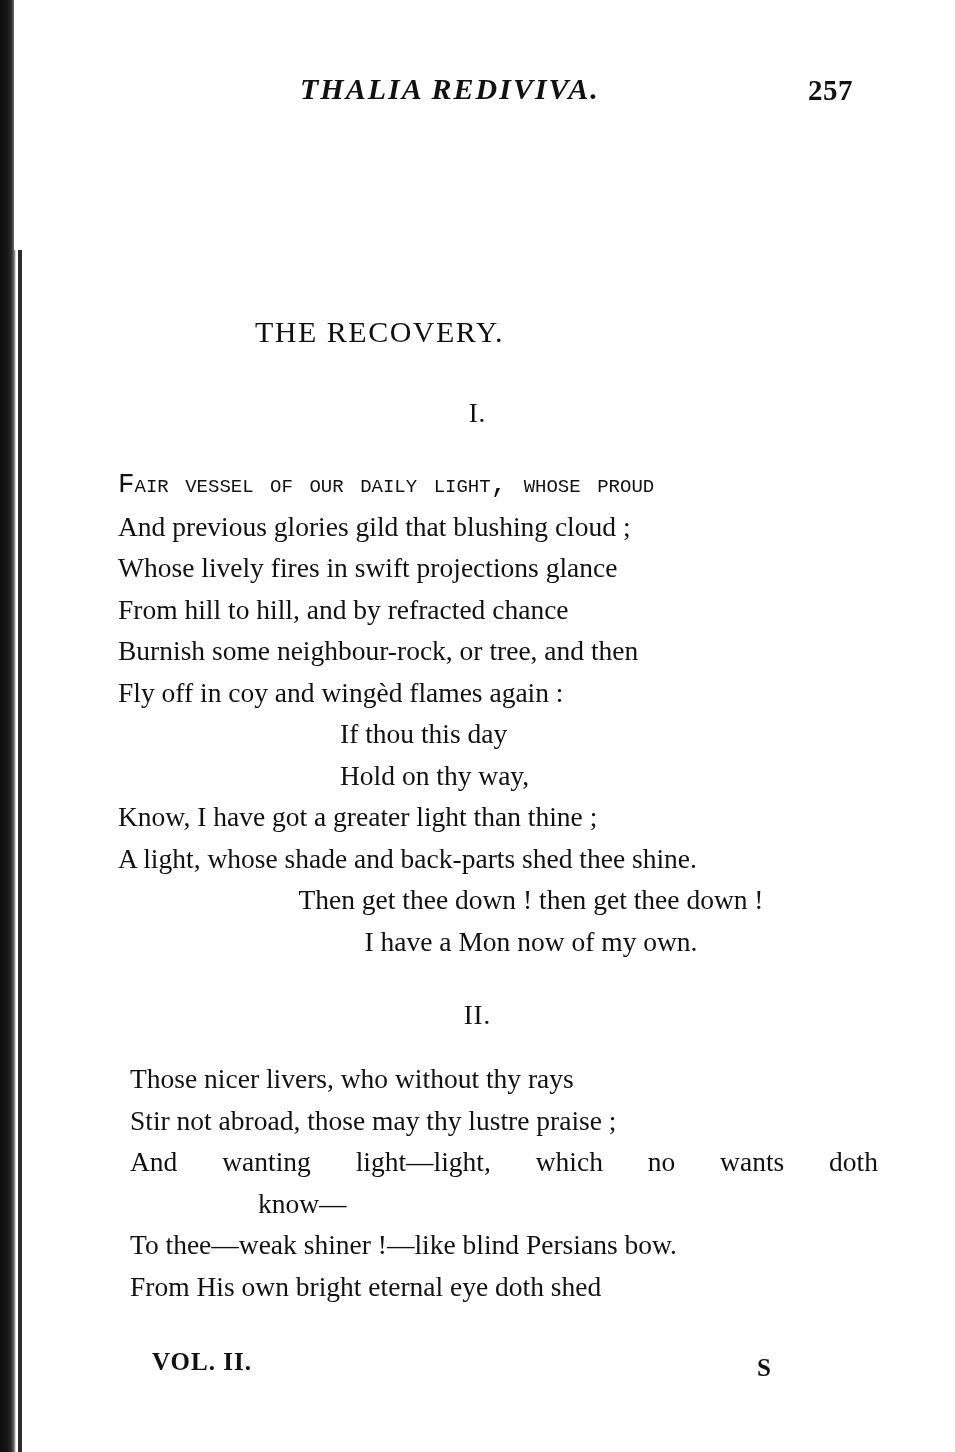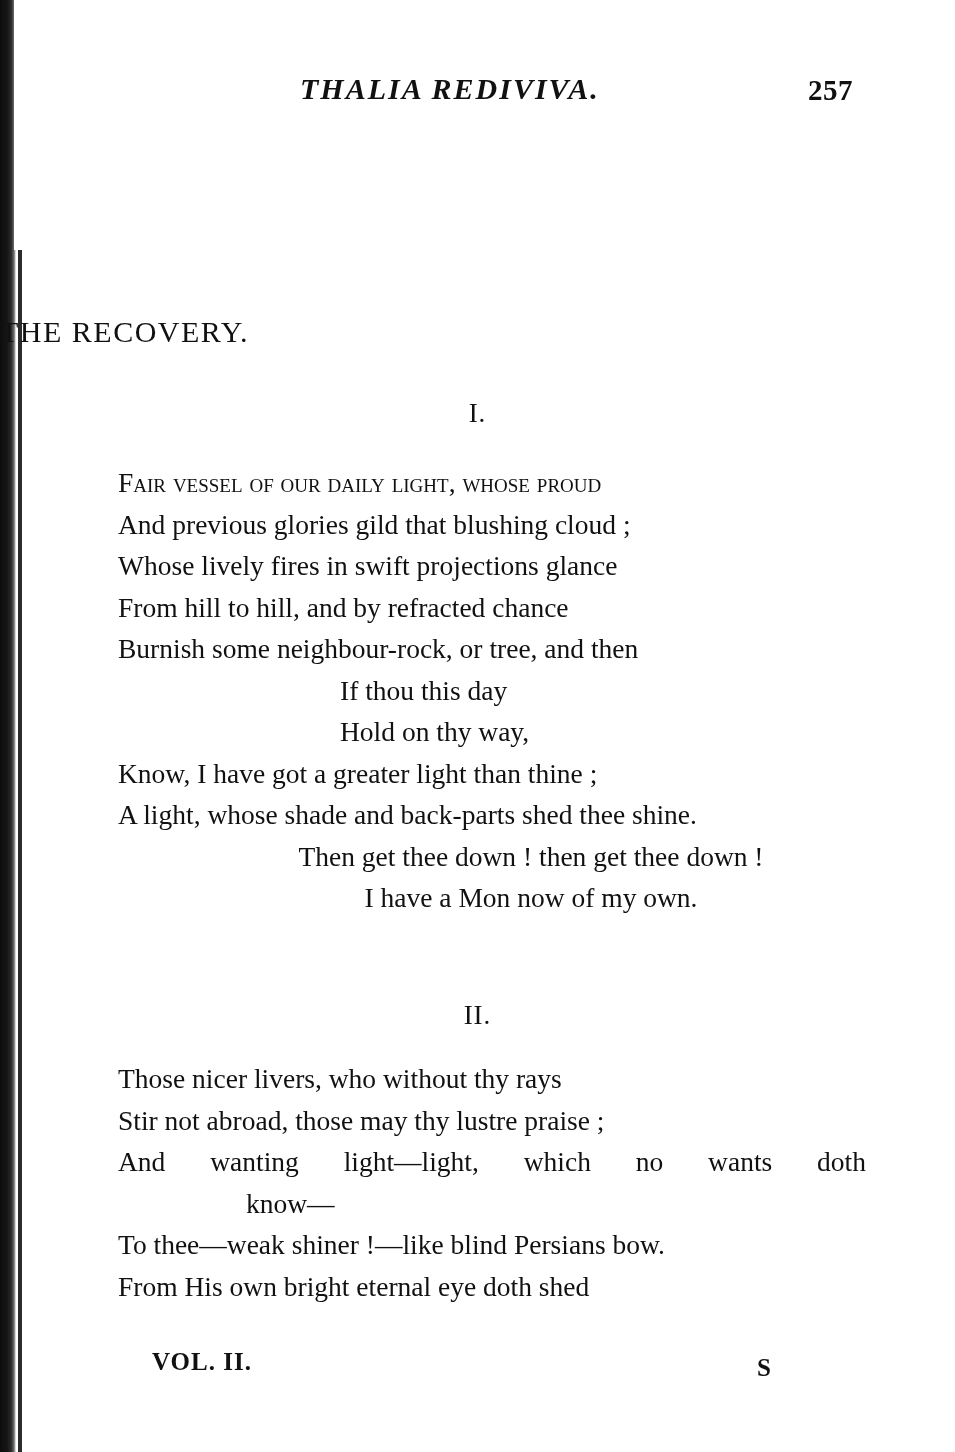--- a/index.html
+++ b/index.html
@@ -76,20 +76,21 @@
     font-weight: bold;
     font-size: 29px;
     letter-spacing: 0.5px;
   }
 
   .poem-title {
     position: absolute;
     left: 0;
     top: 315px;
     width: 759px;
+    text-align: center;
     font-size: 30px;
     letter-spacing: 1.5px;
   }
 
   .stanza-num {
     position: absolute;
     width: 955px;
     text-align: center;
     font-size: 27px;
     letter-spacing: 1px;
@@ -98,21 +99,21 @@
   .stanza-num.two { top: 1000px; }
 
   .stanza {
     position: absolute;
     left: 118px;
     width: 800px;
     font-size: 27.5px;
     line-height: 41.5px;
   }
   .stanza.one { top: 462px; }
-  .stanza.two { top: 1058px; }
+  .stanza.two { top: 1058px; margin-left: 12px; }
 
   .line {
     white-space: nowrap;
   }
   .line.indent-center {
     padding-left: 222px;
   }
   .line.indent-small {
     padding-left: 26px;
     text-align: center;
@@ -121,20 +122,21 @@
     padding-left: 128px;
   }
   .line.justify {
     white-space: normal;
     width: 748px;
     text-align: justify;
     text-align-last: justify;
   }
   .smallcaps {
     font-variant: small-caps;
+    font-family: Liberation Mono, monospace;
   }
 
   .footer {
     position: absolute;
     left: 0;
     top: 1348px;
     width: 783px;
     height: 40px;
   }
   .vol-mark {
@@ -170,20 +172,21 @@
   <div class="poem-title">THE RECOVERY.</div>
 
   <div class="stanza-num one">I.</div>
 
   <div class="stanza one">
     <div class="line"><span class="smallcaps">Fair vessel of our daily light, whose proud</span></div>
     <div class="line">And previous glories gild that blushing cloud ;</div>
     <div class="line">Whose lively fires in swift projections glance</div>
     <div class="line">From hill to hill, and by refracted chance</div>
     <div class="line">Burnish some neighbour-rock, or tree, and then</div>
+    <div class="line">Fly off in coy and wingèd flames again :</div>
     <div class="line indent-center">If thou this day</div>
     <div class="line indent-center">Hold on thy way,</div>
     <div class="line">Know, I have got a greater light than thine ;</div>
     <div class="line">A light, whose shade and back-parts shed thee shine.</div>
     <div class="line indent-small">Then get thee down ! then get thee down !</div>
     <div class="line indent-small">I have a Mon now of my own.</div>
   </div>
 
   <div class="stanza-num two">II.</div>
 

